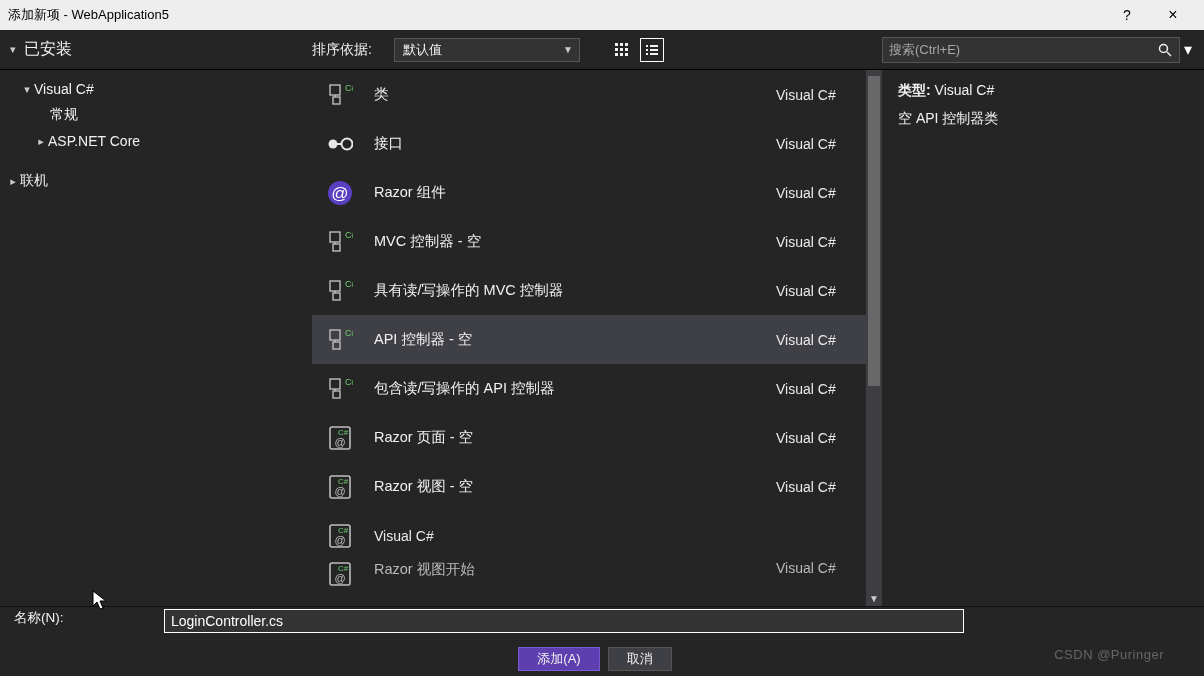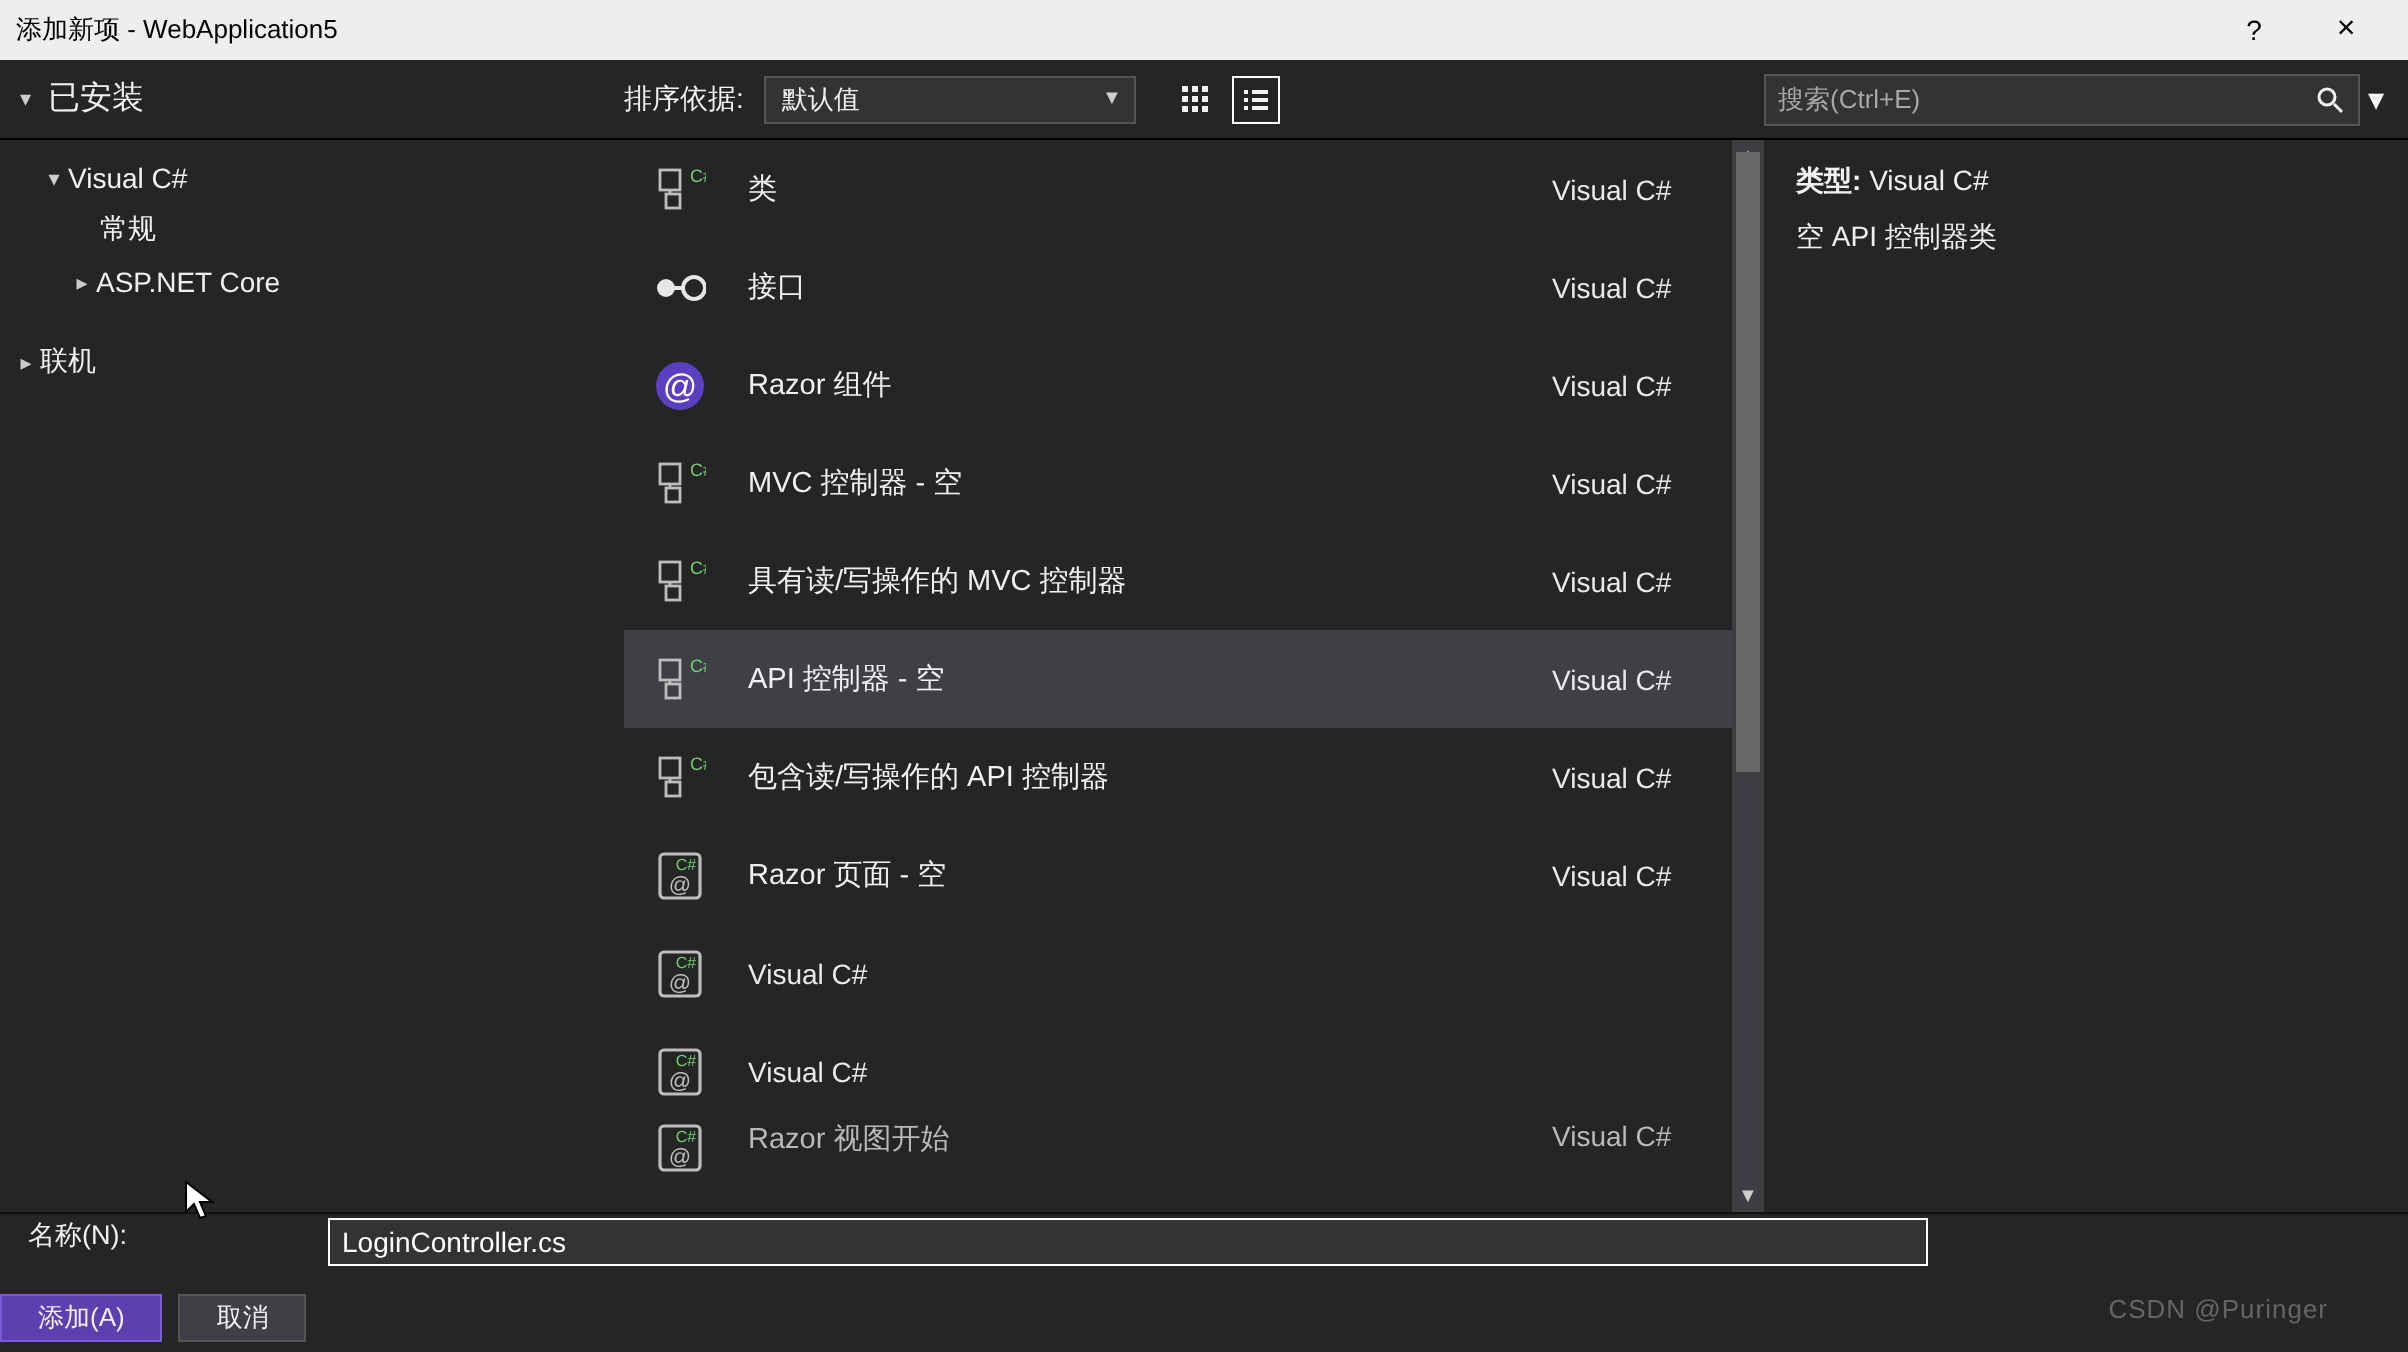--- a/index.html
+++ b/index.html
@@ -8,21 +8,21 @@
 
 .titlebar { height:30px; background:#eee; color:#000; display:flex; align-items:center; padding:0 8px; font-size:13px; }
 .titlebar .spacer { flex:1; }
 .titlebar .tb-btn { width:46px; text-align:center; font-size:14px; }
 .titlebar .close-x { font-size:16px; }
 
 
 .toolbar { height:40px; background:#252526; display:flex; align-items:center; border-bottom:1px solid #000; }
 .toolbar .left-cell { width:312px; padding-left:10px; display:flex; align-items:center; }
 .toolbar .tree-arrow { display:inline-block; width:14px; color:#ccc; font-size:11px; }
-.toolbar .mid-cell { flex:0 0 570px; display:flex; align-items:center; gap:10px; }
+.toolbar .mid-cell { flex:0 0 570px; display:flex; align-items:center; gap:22px; }
 .toolbar .sort-label { font-size:14px; color:#f2f2f2; }
 .sort-select { display:flex; align-items:center; border:1px solid #555; background:#333; height:24px; padding:0 6px 0 8px; width:186px; justify-content:space-between; font-size:13px; }
 .sort-select .caret { font-size:10px; color:#ccc; }
 .view-btns { display:flex; gap:6px; margin-left:8px; }
 .view-btn { width:24px; height:24px; display:flex; align-items:center; justify-content:center; }
 .view-btn.active { border:1px solid #fff; }
 .toolbar .right-cell { flex:1; display:flex; align-items:center; padding-right:8px;justify-content:flex-end; }
 .searchbox { flex:1; height:26px; border:1px solid #555; background:#333; display:flex; align-items:center; padding:0 6px; color:#a7a7a7; font-size:13px; }
 .searchbox .mag { margin-left:auto; }
 .search-split { width:16px; text-align:center; color:#fafafa; }
@@ -51,21 +51,21 @@
 
 .infopane { flex:1; background:#252526; padding:12px 16px; font-size:14px; }
 .infopane .type-line { margin-bottom:10px; }
 .infopane .type-label { font-weight:bold; }
 
 
 .footer { height:70px; background:#252526; border-top:1px solid #111; }
 .name-row { height:36px; display:flex; align-items:flex-start; padding:0 14px; gap:10px; margin-top:2px; }
 .name-label { width:140px; font-size:13.5px; }
 .name-input { width:800px; height:24px; background:#333; border:1px solid #fff; color:#fff; padding:0 6px; font-size:14px; outline:none; }
-.btn-row { display:flex; justify-content:flex-start; padding-right:14px; gap:8px; margin-top:2px; }
+.btn-row { display:flex; justify-content:center; padding-right:14px; gap:8px; margin-top:2px; }
 .btn { height:24px; padding:0 18px; font-size:13px; background:#3f3f46; border:1px solid #555; color:#f0f0f0; display:flex; align-items:center; }
 .btn.primary { background:#5d3fb0; border-color:#7a5bd6; }
 
 
 .cursor { position:absolute; left:92px; top:590px; pointer-events:none; }
 
 
 .watermark { position:absolute; right:40px; bottom:14px; color:rgba(220,220,220,.35); font-size:13px; letter-spacing:.5px; pointer-events:none; }
 
 svg { display:block; }
@@ -254,20 +254,21 @@
           <div class="item-lang">Visual C#</div>
         </div>
         <div class="list-item">
           <div class="item-icon">
             <svg width="24" height="26">
               <rect x="2" y="2" width="20" height="22" rx="2" fill="none" stroke="#bdbdbd" stroke-width="1.6"></rect>
               <text x="15" y="10" text-anchor="middle" font-size="8" fill="#6fd06f">C#</text>
               <text x="12" y="21" text-anchor="middle" font-size="11" fill="#bdbdbd">@</text>
             </svg>
           </div>
+          <div class="item-label">Razor 视图 - 空</div>
           <div class="item-lang">Visual C#</div>
         </div>
         <div class="list-item">
           <div class="item-icon">
             <svg width="24" height="26">
               <rect x="2" y="2" width="20" height="22" rx="2" fill="none" stroke="#bdbdbd" stroke-width="1.6"></rect>
               <text x="15" y="10" text-anchor="middle" font-size="8" fill="#6fd06f">C#</text>
               <text x="12" y="21" text-anchor="middle" font-size="11" fill="#bdbdbd">@</text>
             </svg>
           </div>

